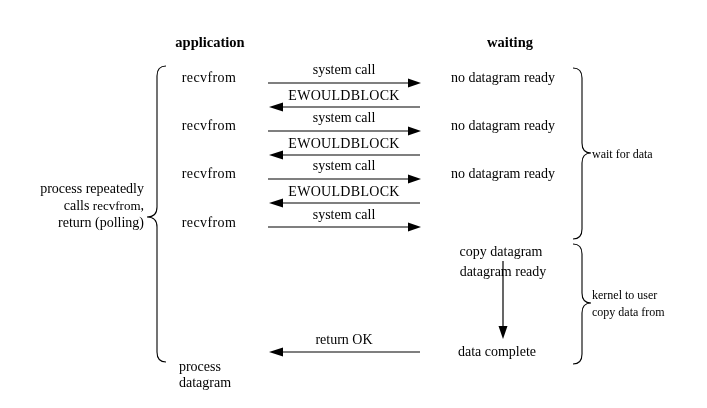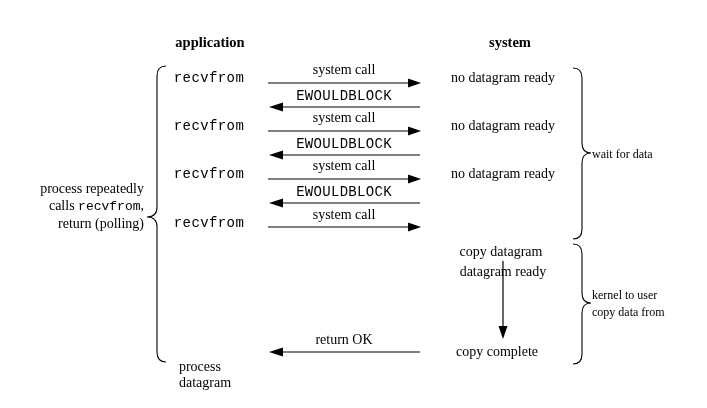--- a/index.html
+++ b/index.html
@@ -12,21 +12,21 @@
     overflow:hidden;
   }
   .lbl{
     position:absolute;
     transform:translate(-50%,-50%);
     white-space:nowrap;
     font-size:14px;
     line-height:1;
   }
   .hdr{font-weight:bold;font-size:14.5px;}
-  .mono{font-family:Liberation Mono, monospace;}
+  .mono{font-family:Liberation Serif, serif;}
   .mono-lbl{font-size:14px;letter-spacing:0.4px;}
   .ew-lbl{font-size:14px;letter-spacing:0.3px;}
   .left-note{
     position:absolute;
     top:180px;
     right:563px;
     text-align:right;
     font-size:14px;
     line-height:17px;
     white-space:nowrap;
@@ -101,21 +101,21 @@
     </g>
 
     <path class="brace" d="M166,66 Q157,66 157,76 L157,207 Q157,217 147,217 Q157,217 157,227 L157,352 Q157,362 166,362"></path>
 
     <path class="brace" d="M573,68 Q582,68 582,78 L582,143 Q582,153 591,153 Q582,153 582,163 L582,229 Q582,239 573,239"></path>
 
     <path class="brace" d="M573,244 Q582,244 582,254 L582,293 Q582,303 591,303 Q582,303 582,313 L582,354 Q582,364 573,364"></path>
   </svg>
 
   <div class="lbl hdr" style="left:210px;top:42px;">application</div>
-  <div class="lbl hdr" style="left:510px;top:42px;">system</div>
+  <div class="lbl hdr" style="left:510px;top:42px;">waiting</div>
 
   <div class="lbl mono mono-lbl" style="left:209px;top:78px;">recvfrom</div>
   <div class="lbl" style="left:344px;top:70px;">system call</div>
   <div class="lbl mono ew-lbl" style="left:344px;top:96px;">EWOULDBLOCK</div>
   <div class="lbl" style="left:503px;top:78px;">no datagram ready</div>
 
   <div class="lbl mono mono-lbl" style="left:209px;top:126px;">recvfrom</div>
   <div class="lbl" style="left:344px;top:118px;">system call</div>
   <div class="lbl mono ew-lbl" style="left:344px;top:144px;">EWOULDBLOCK</div>
   <div class="lbl" style="left:503px;top:126px;">no datagram ready</div>
@@ -123,21 +123,21 @@
   <div class="lbl mono mono-lbl" style="left:209px;top:174px;">recvfrom</div>
   <div class="lbl" style="left:344px;top:166px;">system call</div>
   <div class="lbl mono ew-lbl" style="left:344px;top:192px;">EWOULDBLOCK</div>
   <div class="lbl" style="left:503px;top:174px;">no datagram ready</div>
 
   <div class="lbl mono mono-lbl" style="left:209px;top:223px;">recvfrom</div>
   <div class="lbl" style="left:344px;top:215px;">system call</div>
   <div class="lbl" style="left:503px;top:224px;margin-top:48px;">datagram ready</div>
 
   <div class="lbl" style="left:501px;top:252px;">copy datagram</div>
-  <div class="lbl" style="left:497px;top:352px;">copy complete</div>
+  <div class="lbl" style="left:497px;top:352px;">data complete</div>
   <div class="lbl" style="left:344px;top:340px;">return OK</div>
 
   <div class="left-note">
     <div>process repeatedly</div>
     <div><span>calls </span><span class="mono">recvfrom</span><span>,</span></div>
     <div>return (polling)</div>
   </div>
 
   <div class="bottom-note">
     <div>process</div>

